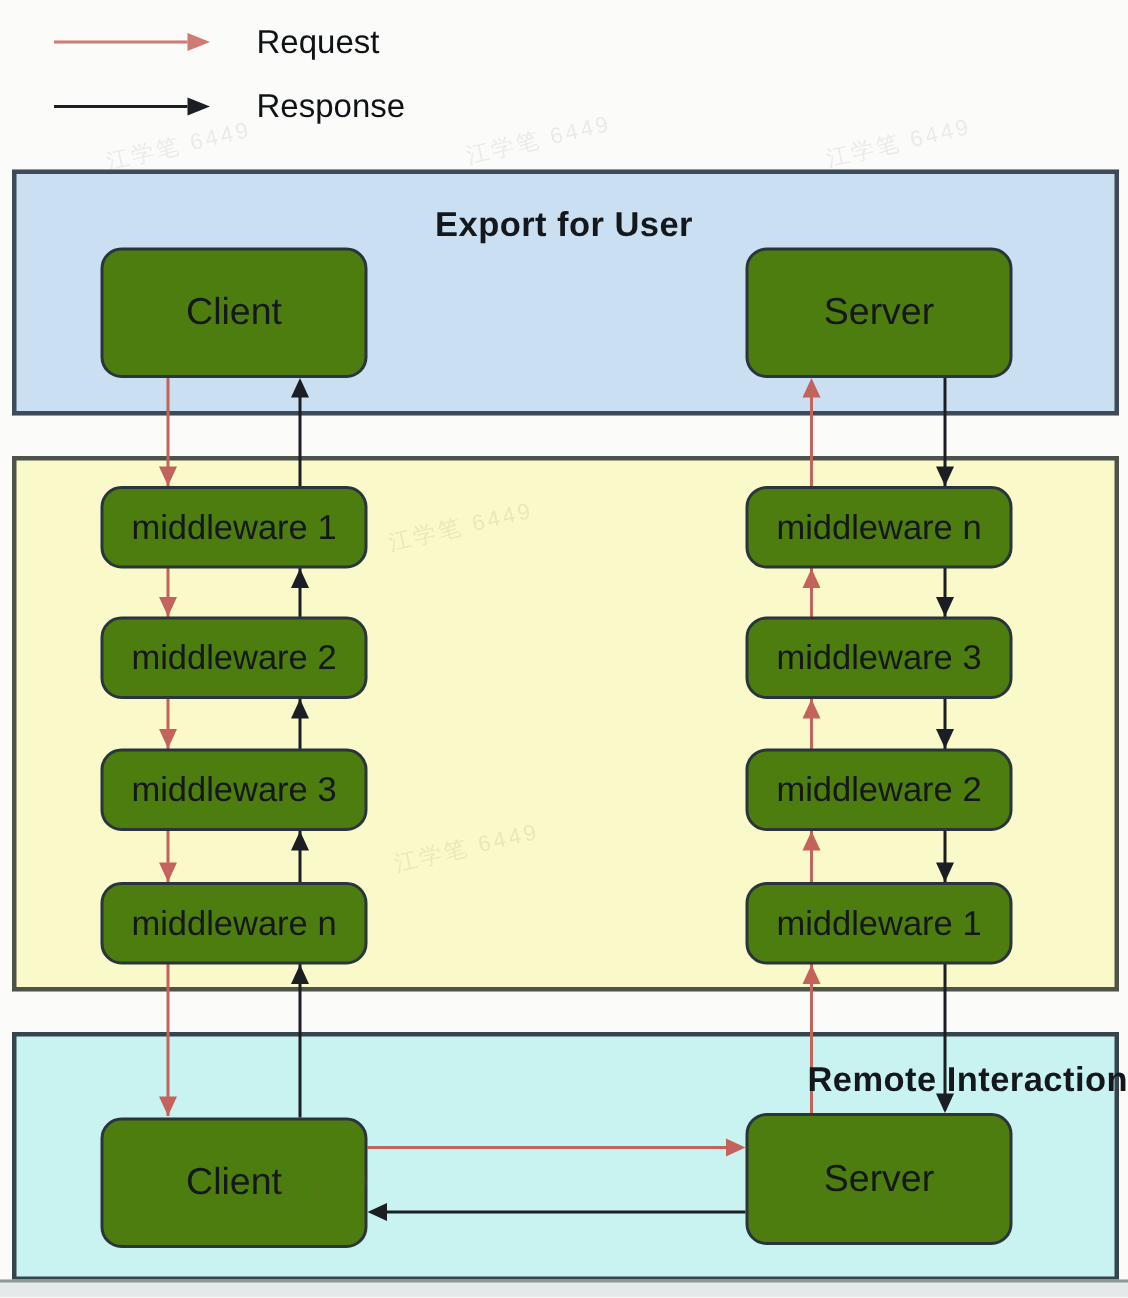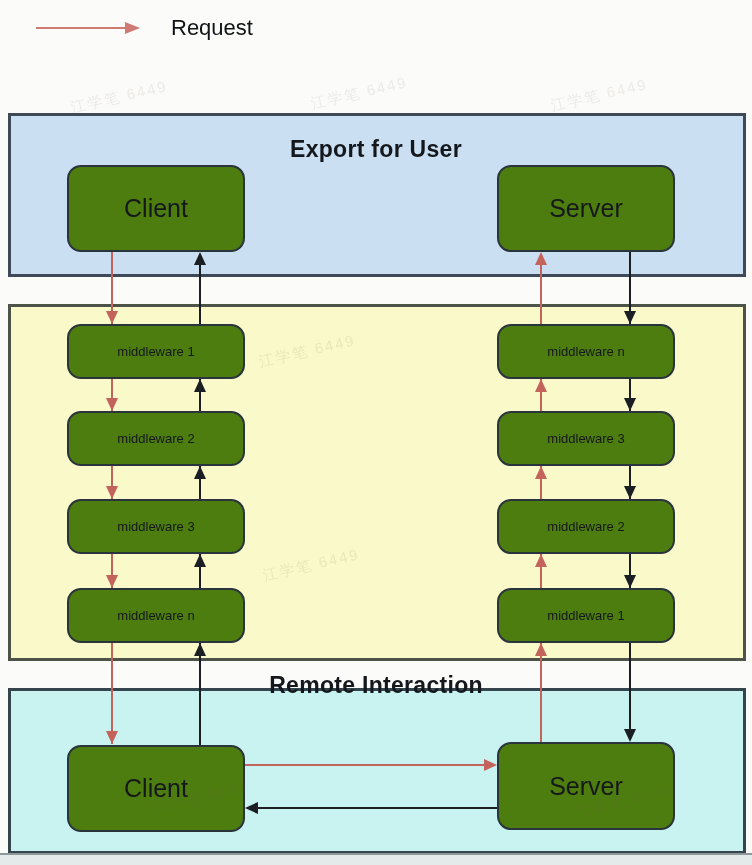--- a/index.html
+++ b/index.html
@@ -20,21 +20,21 @@
     background:#f9f9ca;border:3px solid #4d5349;}
   .band-remote{left:8px;top:688px;width:738px;height:166px;
     background:#c9f3f1;border:3px solid #35454e;}
 
   .node{
     position:absolute;box-sizing:border-box;z-index:3;
     background:#4d7c0f;border:2px solid #2a343c;border-radius:14px;
     display:flex;align-items:center;justify-content:center;
   }
   .node.big{width:178px;height:87px;font-size:25px;}
-  .node.mw{width:178px;height:55px;font-size:13px;}
+  .node.mw{width:178px;height:55px;font-size:23px;}
 
   .arrows{position:absolute;left:0;top:0;z-index:2;}
 
   .legend-row{position:absolute;left:35px;display:flex;align-items:center;z-index:4;}
   .legend-row .lbl{margin-left:30px;font-size:22px;color:#101316;}
 
   .wm-faint{
     position:absolute;z-index:5;font-size:15px;letter-spacing:2px;
     color:rgba(125,112,82,0.12);transform:rotate(-13deg);
     white-space:nowrap;pointer-events:none;
@@ -53,27 +53,34 @@
 
 <div class="canvas">
 
   <div class="legend-row" style="top:15px;">
     <svg width="106" height="14">
       <line x1="1" y1="7" x2="90" y2="7" stroke="#cf7a73" stroke-width="2"></line>
       <polygon points="90,1 90,13 105,7" fill="#cf7a73"></polygon>
     </svg>
     <span class="lbl">Request</span>
   </div>
+  <div class="legend-row" style="top:58px;">
+    <svg width="106" height="14">
+      <line x1="1" y1="7" x2="90" y2="7" stroke="#1b1f24" stroke-width="2"></line>
+      <polygon points="90,1 90,13 105,7" fill="#1b1f24"></polygon>
+    </svg>
+    <span class="lbl">Response</span>
+  </div>
 
   <div class="band band-export"></div>
   <div class="band band-middleware"></div>
   <div class="band band-remote"></div>
 
   <div class="band-title" style="top:136px;z-index:4;">Export for User</div>
-  <div class="band-title" style="top:672px;z-index:4;">Remote Interaction</div>
+  <div class="band-title" style="top:706px;z-index:4;text-align:right;">Remote Interaction</div>
 
   <svg class="arrows" width="752" height="865">
 
     <g stroke="#c4625c" fill="#c4625c">
       <line x1="112" y1="252" x2="112" y2="744" stroke-width="2"></line>
       <polygon points="106,311 118,311 112,324" stroke="none"></polygon>
       <polygon points="106,398 118,398 112,411" stroke="none"></polygon>
       <polygon points="106,486 118,486 112,499" stroke="none"></polygon>
       <polygon points="106,575 118,575 112,588" stroke="none"></polygon>
       <polygon points="106,731 118,731 112,744" stroke="none"></polygon>

